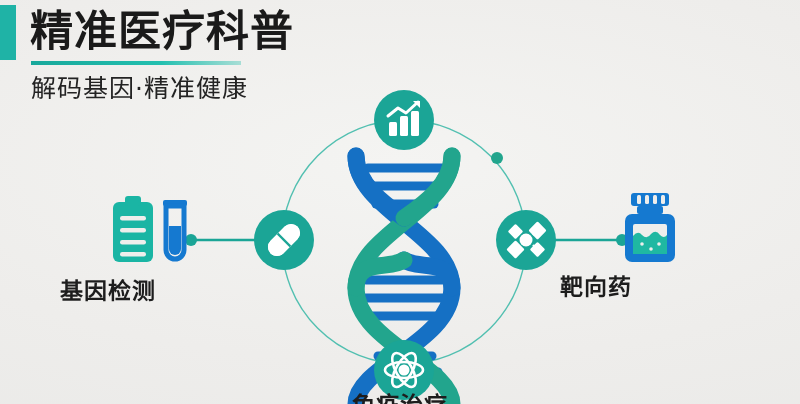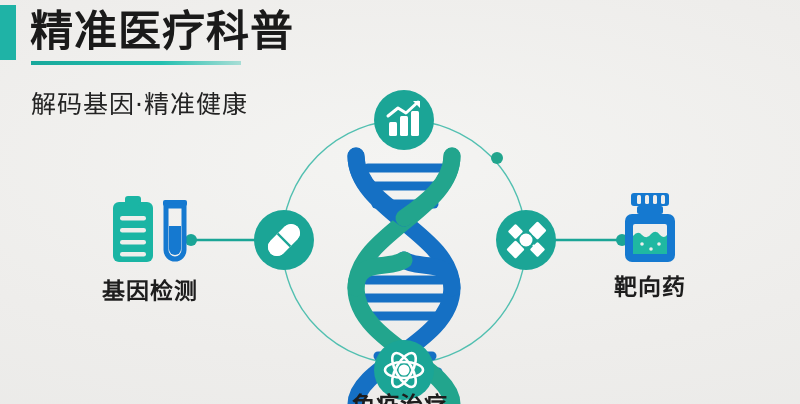--- a/index.html
+++ b/index.html
@@ -58,38 +58,37 @@
     position: absolute;
     left: 31px;
     top: 70px;
     font-size: 25px;
     font-weight: 500;
     color: #232323;
     letter-spacing: 1px;
     line-height: 38px;
     white-space: nowrap;
     font-family: "DejaVu Sans", "Liberation Sans", sans-serif;
-    margin-top: 16px;
   }
 
   
   .diagram {
     position: absolute;
     left: 0;
     top: 0;
     width: 800px;
     height: 404px;
   }
   .diagram svg { display: block; }
 
   
   .side-item {
     position: absolute;
     width: 180px;
-    text-align: center;
+    text-align: left;
   }
   .side-left  { left: 60px;  top: 196px; }
   .side-right { left: 560px; top: 192px; }
 
   .side-icon {
     height: 72px;
     display: flex;
     align-items: center;
     justify-content: center;
   }

